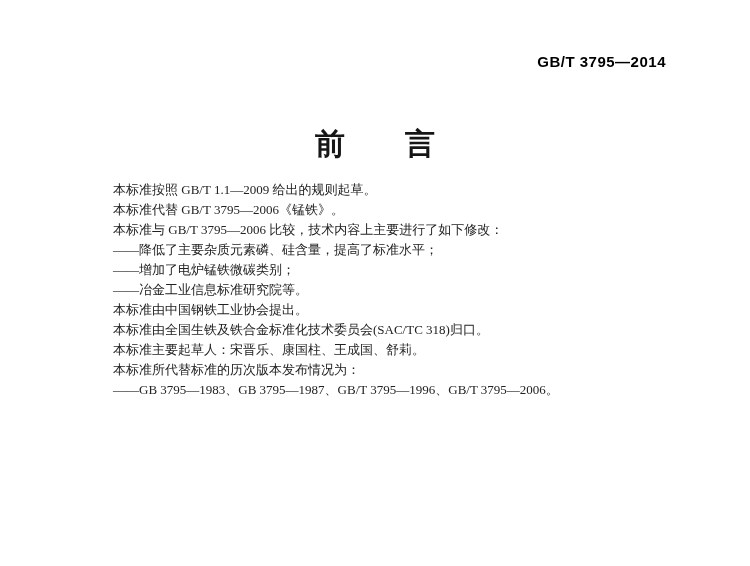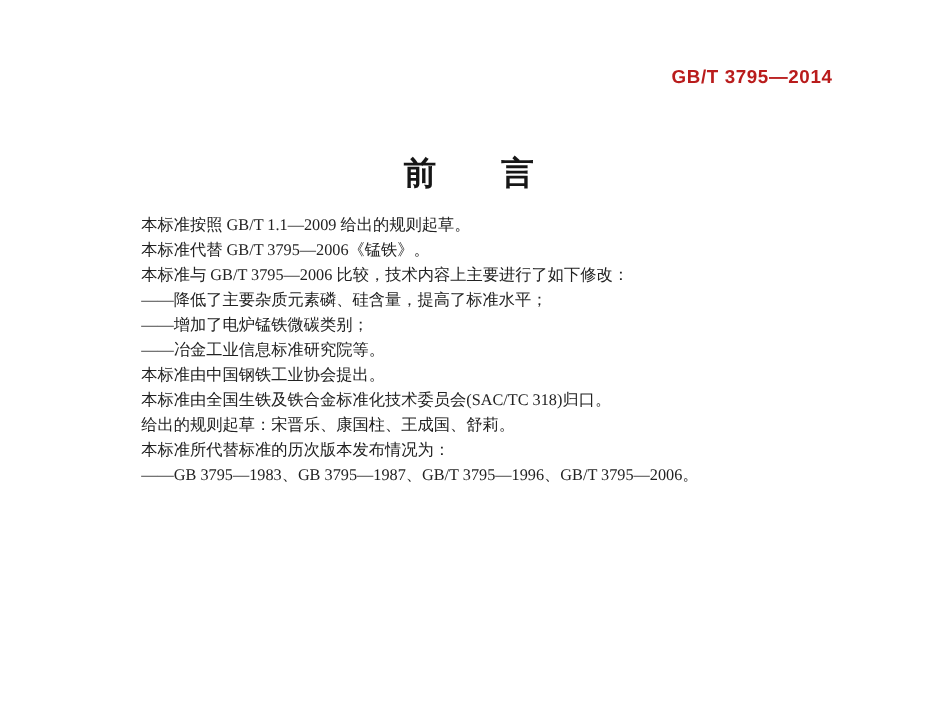--- a/index.html
+++ b/index.html
@@ -17,36 +17,36 @@
     overflow: hidden;
   }
   .doc-number {
     position: absolute;
     top: 53px;
     right: 84px;
     font-family: "Liberation Sans", "DejaVu Sans", sans-serif;
     font-weight: bold;
     font-size: 15px;
     letter-spacing: 0.5px;
-    color: #b91c1c;
+    color: #000000;
   }
   .page-title {
     position: absolute;
     top: 104px;
     left: 0;
     width: 100%;
     text-align: center;
     font-family: Liberation Mono, monospace;
     font-weight: bold;
-    font-size: 26px;
+    font-size: 30px;
     color: #161616;
   }
   .content {
     position: absolute;
-    top: 170px;
+    top: 180px;
     left: 87px;
     width: 590px;
     font-size: 13px;
     line-height: 20px;
     color: #222222;
   }
   .content p {
     margin: 0;
     padding: 0;
     text-indent: 2em;
@@ -63,18 +63,18 @@
 
   <div class="content">
     <p>本标准按照 GB/T 1.1—2009 给出的规则起草。</p>
     <p>本标准代替 GB/T 3795—2006《锰铁》。</p>
     <p>本标准与 GB/T 3795—2006 比较，技术内容上主要进行了如下修改：</p>
     <p>——降低了主要杂质元素磷、硅含量，提高了标准水平；</p>
     <p>——增加了电炉锰铁微碳类别；</p>
     <p>——冶金工业信息标准研究院等。</p>
     <p>本标准由中国钢铁工业协会提出。</p>
     <p>本标准由全国生铁及铁合金标准化技术委员会(SAC/TC 318)归口。</p>
-    <p>给出的规则起草：宋晋乐、康国柱、王成国、舒莉。</p>
+    <p>本标准主要起草人：宋晋乐、康国柱、王成国、舒莉。</p>
     <p>本标准所代替标准的历次版本发布情况为：</p>
     <p>——GB 3795—1983、GB 3795—1987、GB/T 3795—1996、GB/T 3795—2006。</p>
   </div>
 
 </div>
 
 </body></html>

